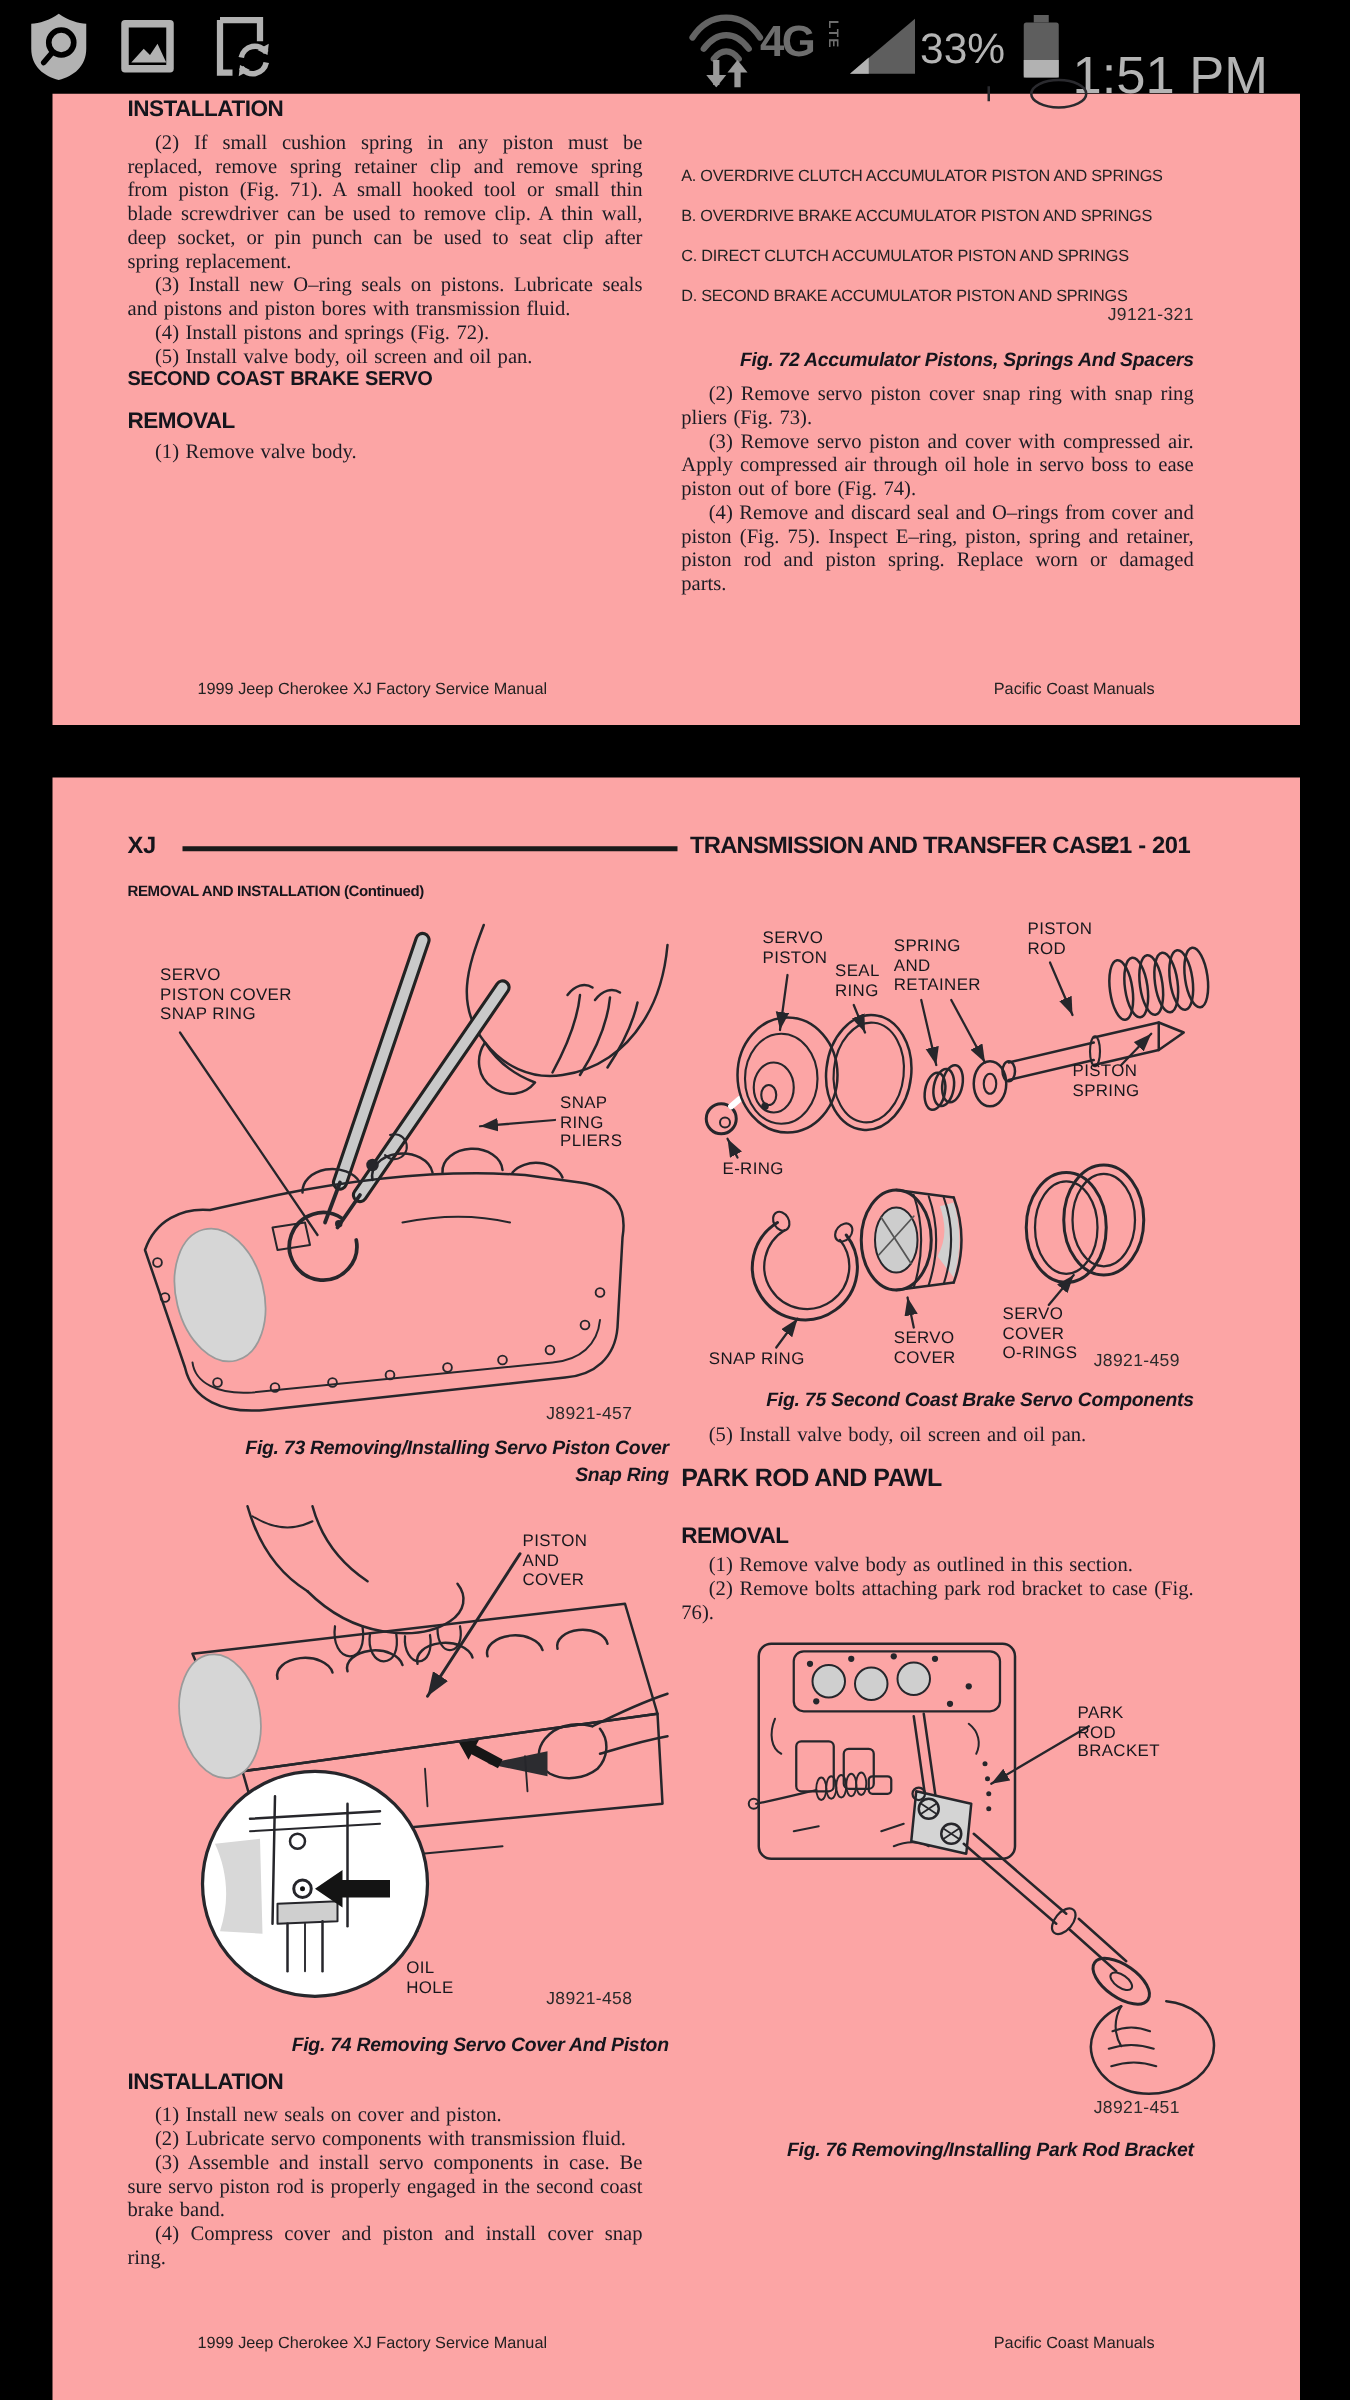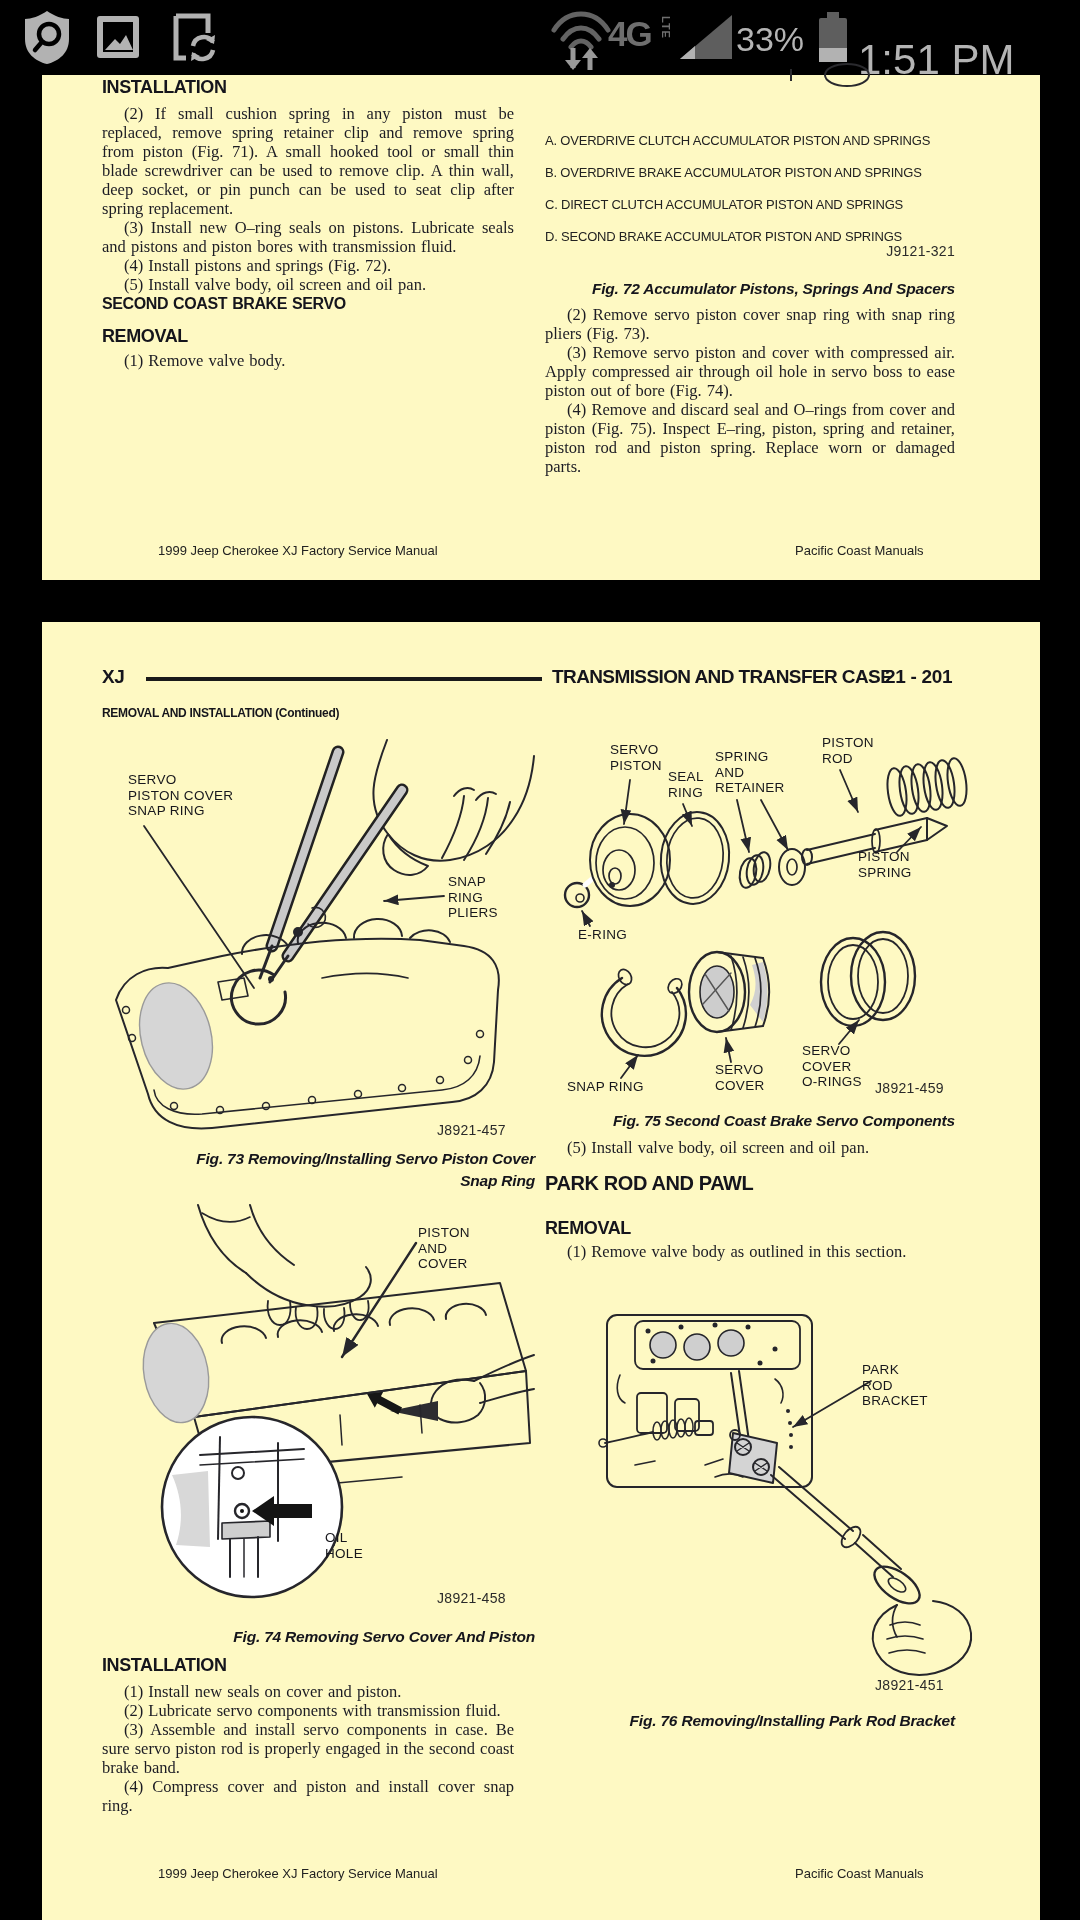--- a/index.html
+++ b/index.html
@@ -7,21 +7,21 @@
           font-family:"Liberation Sans",sans-serif;}
   .abs{position:absolute;}
   
   .statusbar{position:absolute;left:0;top:0;width:1080px;height:75px;background:#000;}
   .sb-time{position:absolute;top:12px;left:858px;font-size:42px;color:#b4b4b4;letter-spacing:0px;margin-top:24px;}
   .sb-pct{position:absolute;top:20px;left:736px;font-size:34px;color:#b4b4b4;}
   .sb-4g{position:absolute;top:14px;left:608px;font-size:35px;font-weight:bold;color:#6e6e6e;letter-spacing:-2px;}
   .sb-lte{position:absolute;top:16px;left:660px;font-size:11px;font-weight:bold;color:#6e6e6e;
           writing-mode:vertical-rl;letter-spacing:1px;}
   
-  .page{position:absolute;left:42px;width:998px;background:#fef9c3;color:#1b1b20;}
+  .page{position:absolute;left:42px;width:998px;background:#fca5a5;color:#1b1b20;}
   .page1{top:75px;height:505px;}
   .page2{top:622px;height:1659px;}
   .serifcol{position:absolute;font-family:"Liberation Serif","DejaVu Serif",serif;
             font-size:16.5px;line-height:19px;text-align:justify;word-spacing:1px;color:#1c1c24;}
   .serifcol p{margin:0;text-indent:22px;}
   .h-sans{font-family:"Liberation Sans",sans-serif;font-weight:bold;color:#15151c;
           letter-spacing:-0.4px;}
   .h1{font-size:18px;margin:0 0 7px 0;}
   .h2{font-size:16px;margin:0 0 12px 0;}
   .h3{font-size:18px;margin:14px 0 5px 0;}
@@ -244,21 +244,21 @@
         <circle cx="140" cy="306" r="2" fill="#111" stroke="none"></circle>
       <path d="M120,318 L168,316 L168,332 L120,334 Z" fill="#cfcfcf" stroke-width="1.6"></path>
       <path d="M128,334 L128,372"></path>
         <path d="M156,332 L156,372"></path>
         <path d="M142,334 L142,372" stroke-width="1.5"></path>
       <polygon points="210,299 172,299 172,291 150,306 172,321 172,313 210,313" fill="#141414" stroke="none"></polygon>
     </svg>
     <div class="fl" style="left:376px;top:603px">PISTON
 AND
 COVER</div>
-    <div class="fl" style="left:283px;top:908px">OIL
+    <div class="fl" style="left:283px;top:944px">OIL
 HOLE</div>
     <div class="jcode" style="left:395px;top:968px">J8921-458</div>
     <div class="cap" style="left:60px;top:1006px;width:433px">Fig. 74 Removing Servo Cover And Piston</div>
 
     <div class="serifcol" style="left:60px;top:1034px;width:412px">
       <div class="h-sans h1">INSTALLATION</div>
       <p>(1) Install new seals on cover and piston.</p>
       <p>(2) Lubricate servo components with transmission fluid.</p>
       <p>(3) Assemble and install servo components in case. Be sure servo piston rod is properly engaged in the second coast brake band.</p>
       <p>(4) Compress cover and piston and install cover snap ring.</p>
@@ -361,20 +361,21 @@
     <div class="jcode" style="left:833px;top:458px">J8921-459</div>
     <div class="cap" style="left:503px;top:490px;width:410px">Fig. 75 Second Coast Brake Servo Components</div>
 
     <div class="serifcol" style="left:503px;top:516px;width:410px">
       <p>(5) Install valve body, oil screen and oil pan.</p>
     </div>
     <div class="h-sans" style="position:absolute;left:503px;top:550px;font-size:20px">PARK ROD AND PAWL</div>
     <div class="h-sans" style="position:absolute;left:503px;top:596px;font-size:18px">REMOVAL</div>
     <div class="serifcol" style="left:503px;top:620px;width:410px">
       <p>(1) Remove valve body as outlined in this section.</p>
+      <p>(2) Remove bolts attaching park rod bracket to case (Fig. 76).</p>
     </div>
 
     <svg class="lineart" style="left:503px;top:693px" width="435" height="385" viewBox="0 0 435 385" fill="none" stroke="#26262b" stroke-width="2" stroke-linecap="round" stroke-linejoin="round">
       <defs>
           <marker id="ah76" markerWidth="10" markerHeight="8" refX="8" refY="3" orient="auto">
             <path d="M0,0 L8,3 L0,6 Z" fill="#26262b" stroke="none"></path>
           </marker>
         </defs>
       <path d="M326,66 L248,112" stroke-width="1.8" marker-end="url(#ah76)"></path>
 

